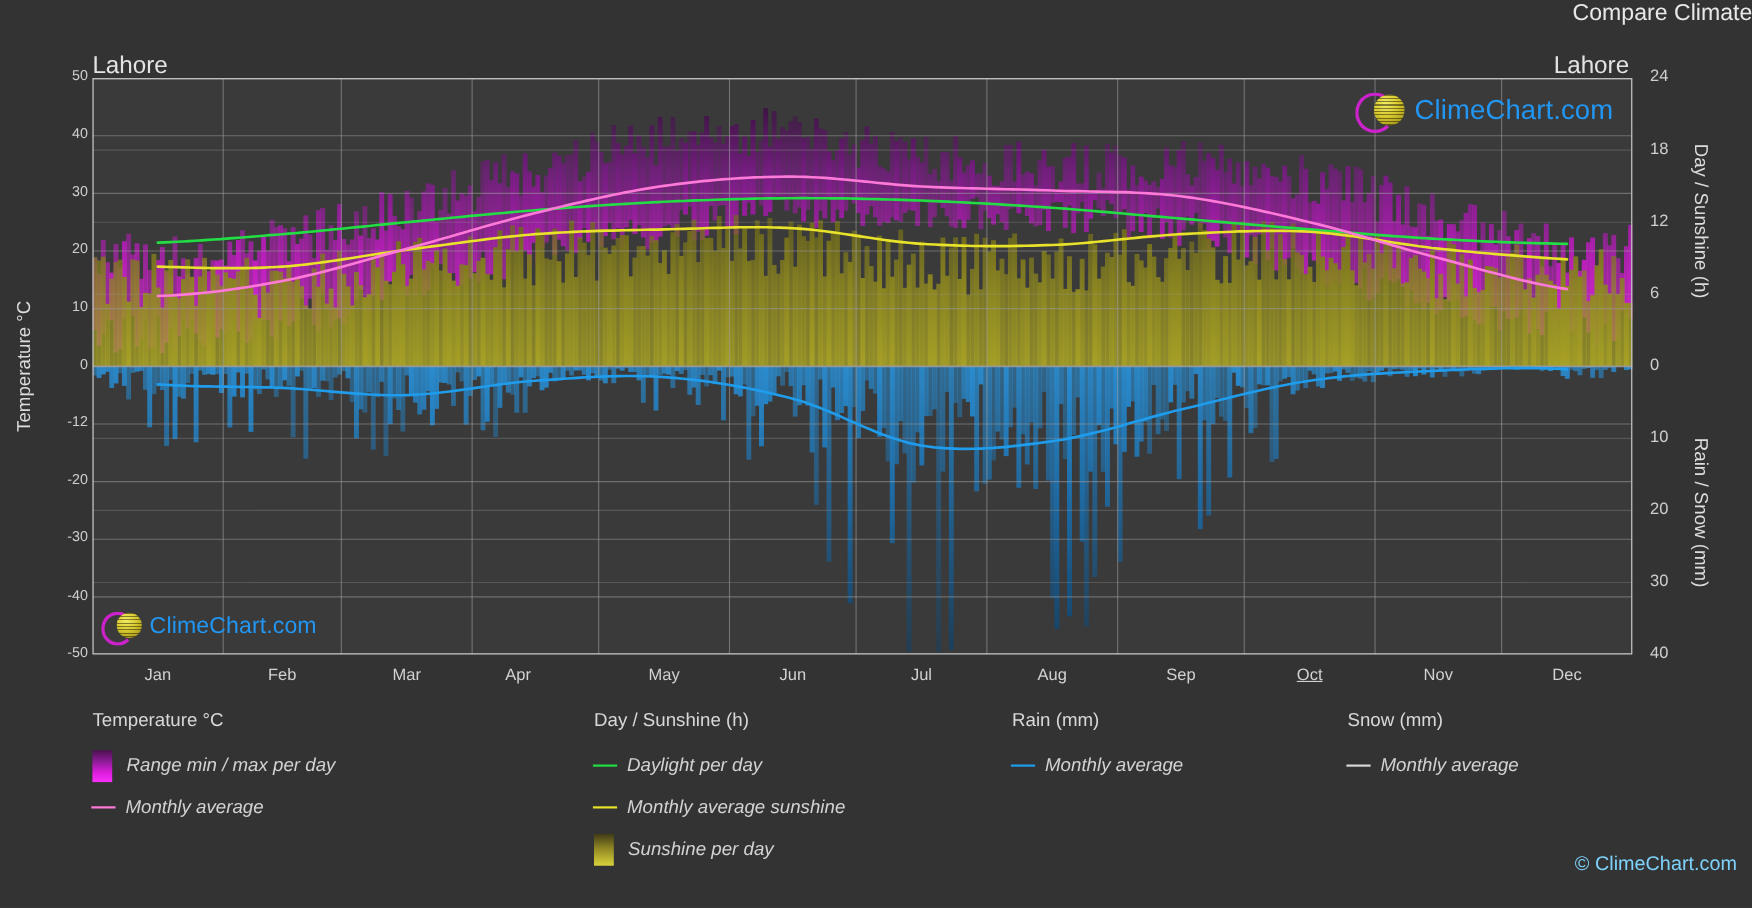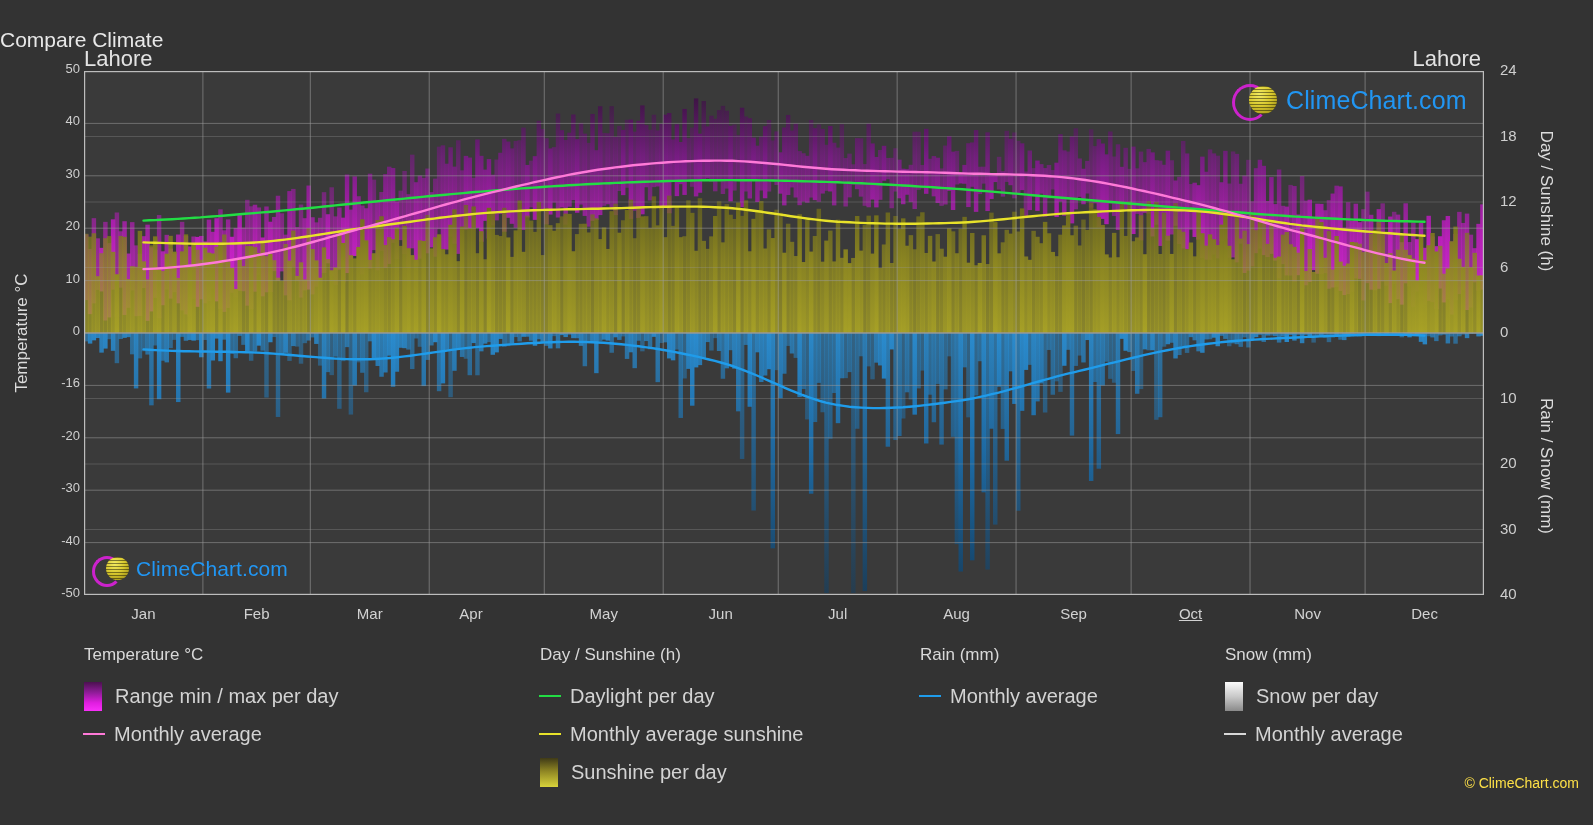--- a/index.html
+++ b/index.html
@@ -6,22 +6,22 @@
   body{
     width:1593px;height:825px;
     background:#333333;
     font-family:"Liberation Sans", sans-serif;
     color:#d6d6d6;
     overflow:hidden;
   }
   #root{position:relative;width:1593px;height:825px;}
 
   .title{
-    position:absolute;left:0;top:28px;width:1593px;
-    text-align:left;font-size:21px;color:#e8e8e8;
+    position:absolute;left:0;top:0;width:1593px;
+    text-align:right;font-size:21px;color:#e8e8e8;
   }
   .loc-left{position:absolute;left:84px;top:46px;font-size:22px;color:#e3e3e3;}
   .loc-right{position:absolute;right:112px;top:46px;font-size:22px;color:#e3e3e3;}
 
   
   .plot-wrap{position:absolute;left:84px;top:71px;width:1400px;height:524px;}
   .plot-bg{position:absolute;inset:0;background:#3a3a3a;}
   .plot-svg{position:absolute;inset:0;}
 
   
@@ -64,28 +64,28 @@
   .logo.small .ball{left:14px;top:2px;width:23px;height:23px;}
   .logo.small .txt{font-size:21px;}
 
   
   .legend{position:absolute;left:0;top:645px;width:1593px;height:180px;}
   .lg-col{position:absolute;}
   .lg-head{font-size:17px;color:#d9d9d9;margin-bottom:12px;}
   .lg-row{display:flex;align-items:center;height:38px;}
   .lg-sw{width:18px;height:29px;flex:0 0 auto;margin-right:13px;}
   .lg-line{width:22px;height:0;border-top:2px solid #888;flex:0 0 auto;margin-right:9px;margin-left:-1px;}
-  .lg-lab{font-size:20px;color:#d3d3d3;white-space:nowrap;}
+  .lg-lab{font-size:17px;color:#d3d3d3;white-space:nowrap;font-style:italic;}
 
   .sw-temp{background:linear-gradient(to bottom,#4b1150 0%,#8d1c96 35%,#e01ee0 72%,#f92ff9 100%);}
   .sw-sun{background:linear-gradient(to bottom,#3f3a17 0%,#8e8523 45%,#d8d33b 100%);}
   .sw-rain{background:linear-gradient(to bottom,#1f9ceb 0%,#1273c4 55%,#0d4f8c 100%);}
   .sw-snow{background:linear-gradient(to bottom,#fbfbfb 0%,#c9c9c9 50%,#8a8a8a 100%);}
 
-  .copyright{position:absolute;right:14px;top:775px;font-size:14px;color:#fde047;}
+  .copyright{position:absolute;right:14px;top:775px;font-size:18px;color:#7dd3fc;}
 </style>
 </head>
 <body>
 
 <div id="root">
 
   <div class="title">Compare Climate</div>
   <div class="loc-left">Lahore</div>
   <div class="loc-right">Lahore</div>
 
@@ -1258,21 +1258,21 @@
     <div class="ytitle-r1">Day / Sunshine (h)</div>
     <div class="ytitle-r2">Rain / Snow (mm)</div>
 
     <div id="ytl-host">
         <div class="ytick-l" style="top: -10px;">50</div>
         <div class="ytick-l" style="top: 42.4px;">40</div>
         <div class="ytick-l" style="top: 94.8px;">30</div>
         <div class="ytick-l" style="top: 147.2px;">20</div>
         <div class="ytick-l" style="top: 199.6px;">10</div>
         <div class="ytick-l" style="top: 252px;">0</div>
-        <div class="ytick-l" style="top: 304.4px;">-16</div>
+        <div class="ytick-l" style="top: 304.4px;">-12</div>
         <div class="ytick-l" style="top: 356.8px;">-20</div>
         <div class="ytick-l" style="top: 409.2px;">-30</div>
         <div class="ytick-l" style="top: 461.6px;">-40</div>
         <div class="ytick-l" style="top: 514px;">-50</div>
       </div>
     <div id="ytr-host">
         <div class="ytick-r" style="top: -10px;">24</div>
         <div class="ytick-r" style="top: 55.5px;">18</div>
         <div class="ytick-r" style="top: 121px;">12</div>
         <div class="ytick-r" style="top: 186.5px;">6</div>
@@ -1344,24 +1344,20 @@
       <div class="lg-col" style="left: 920px; top: 0px;">
         <div class="lg-head">Rain (mm)</div>
         <div class="lg-row">
           <span class="lg-line" style="border-top-color: rgb(31, 156, 235);"></span>
           <span class="lg-lab">Monthly average</span>
         </div>
       </div>
       <div class="lg-col" style="left: 1225px; top: 0px;">
         <div class="lg-head">Snow (mm)</div>
         <div class="lg-row">
-          <span class="lg-sw sw-snow"></span>
-          <span class="lg-lab">Snow per day</span>
-        </div>
-        <div class="lg-row">
           <span class="lg-line" style="border-top-color: rgb(216, 216, 216);"></span>
           <span class="lg-lab">Monthly average</span>
         </div>
       </div>
     </div>
 
   <div class="copyright">© ClimeChart.com</div>
 </div>
 
 </body></html>

